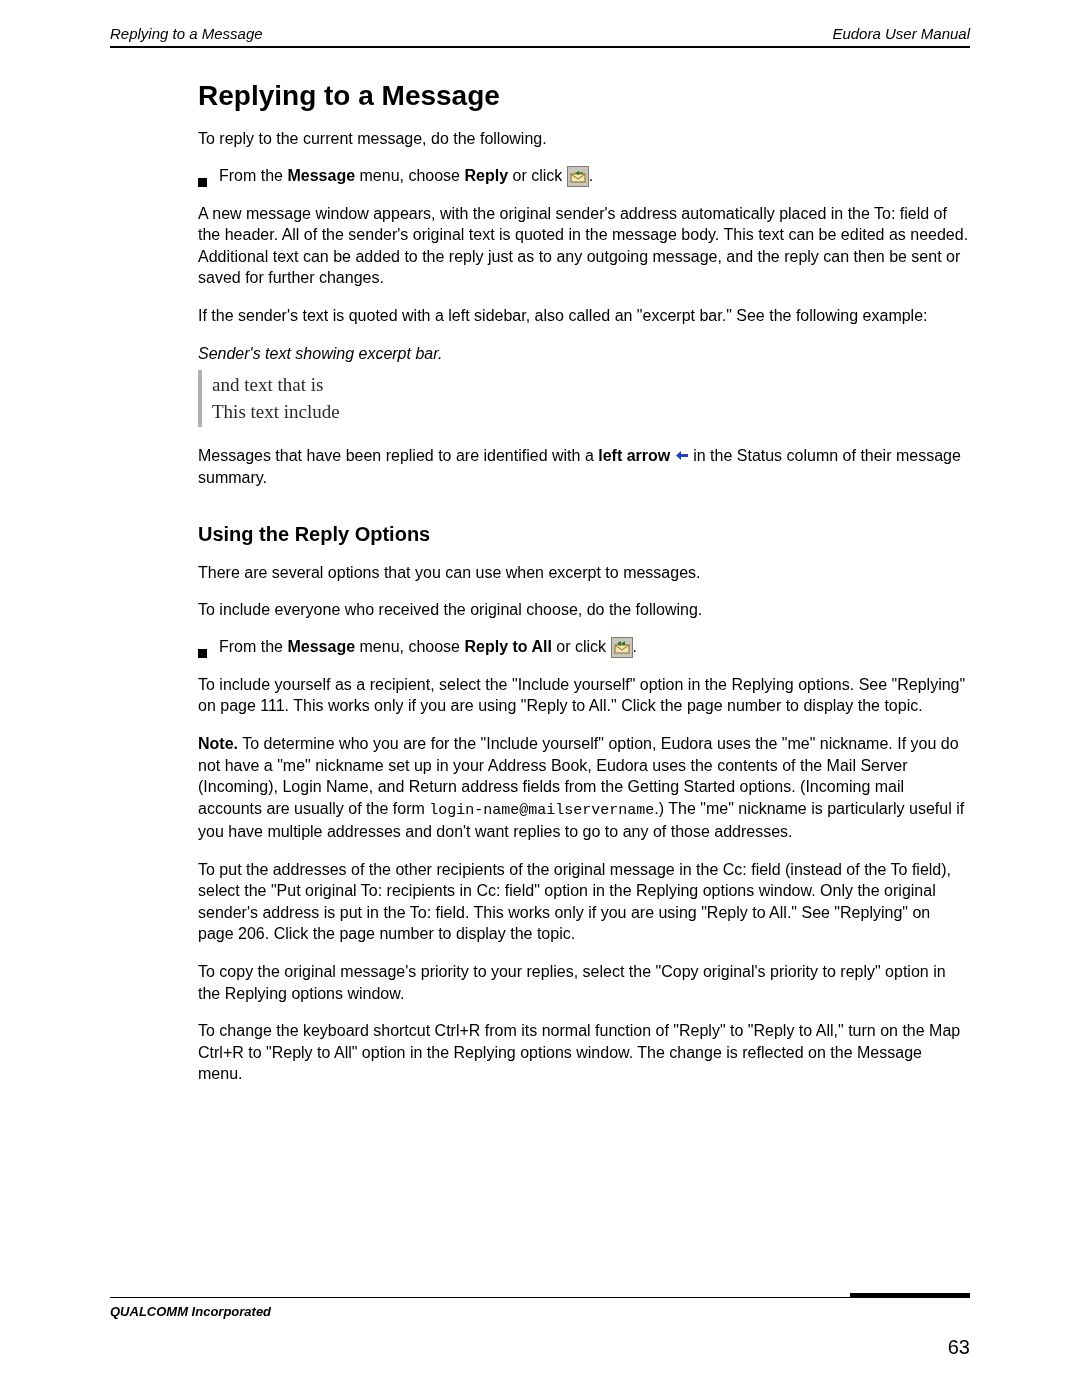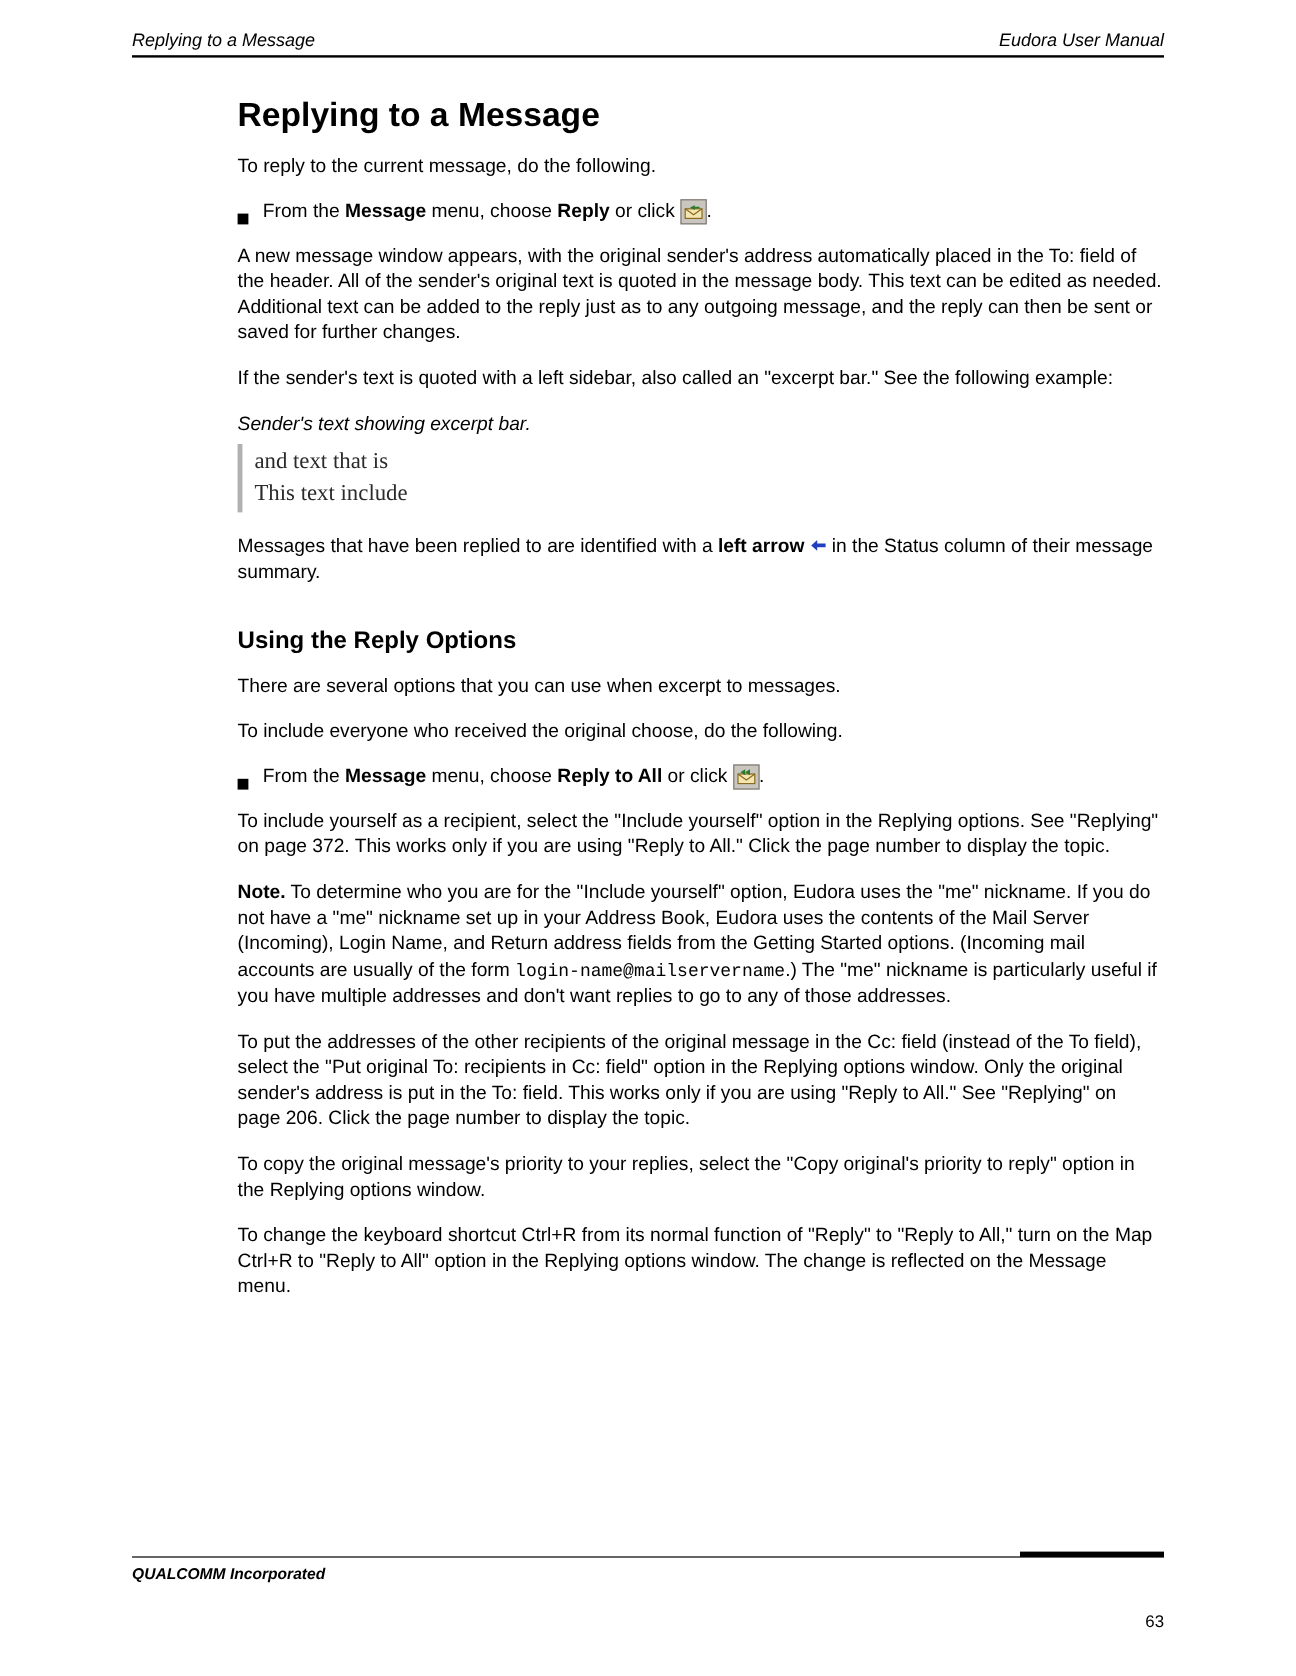--- a/index.html
+++ b/index.html
@@ -112,21 +112,21 @@
   }
   .footer-text {
     font-style: italic;
     font-weight: bold;
     font-size: 13px;
   }
   .page-num {
     position: absolute;
     bottom: 38px;
     right: 110px;
-    font-size: 14px;
+    font-size: 20px;
   }
 </style>
 </head>
 <body>
 
 <div class="page">
 
   <div class="header-row">
     <span>Replying to a Message</span>
     <span>Eudora User Manual</span>
@@ -187,21 +187,21 @@
           <svg width="16" height="14" viewBox="0 0 16 14">
             <rect x="1" y="5" width="14" height="8" fill="#f4e6b0" stroke="#8a6a20" stroke-width="1"></rect>
             <polyline points="1,5 8,10 15,5" fill="none" stroke="#8a6a20" stroke-width="1"></polyline>
             <path d="M7 1 L3 3.5 L7 6 Z" fill="#2a7a2a"></path>
             <path d="M11 1 L7 3.5 L11 6 Z" fill="#2a7a2a"></path>
           </svg>
         </span><span>.</span>
       </span>
     </div>
 
-    <p>To include yourself as a recipient, select the "Include yourself" option in the Replying options. See "Replying" on page 372. This works only if you are using "Reply to All." Click the page number to display the topic.</p>
+    <p>To include yourself as a recipient, select the "Include yourself" option in the Replying options. See "Replying" on page 111. This works only if you are using "Reply to All." Click the page number to display the topic.</p>
 
     <p>
       <b>Note.</b><span> To determine who you are for the "Include yourself" option, Eudora uses the "me" nickname. If you do not have a "me" nickname set up in your Address Book, Eudora uses the contents of the Mail Server (Incoming), Login Name, and Return address fields from the Getting Started options. (Incoming mail accounts are usually of the form </span><span class="mono">login-name@mailservername</span><span>.) The "me" nickname is particularly useful if you have multiple addresses and don't want replies to go to any of those addresses.</span>
     </p>
 
     <p>To put the addresses of the other recipients of the original message in the Cc: field (instead of the To field), select the "Put original To: recipients in Cc: field" option in the Replying options window. Only the original sender's address is put in the To: field. This works only if you are using "Reply to All." See "Replying" on page 206. Click the page number to display the topic.</p>
     <p>To copy the original message's priority to your replies, select the "Copy original's priority to reply" option in the Replying options window.</p>
     <p>To change the keyboard shortcut Ctrl+R from its normal function of "Reply" to "Reply to All," turn on the Map Ctrl+R to "Reply to All" option in the Replying options window. The change is reflected on the Message menu.</p>
 
   </div>

